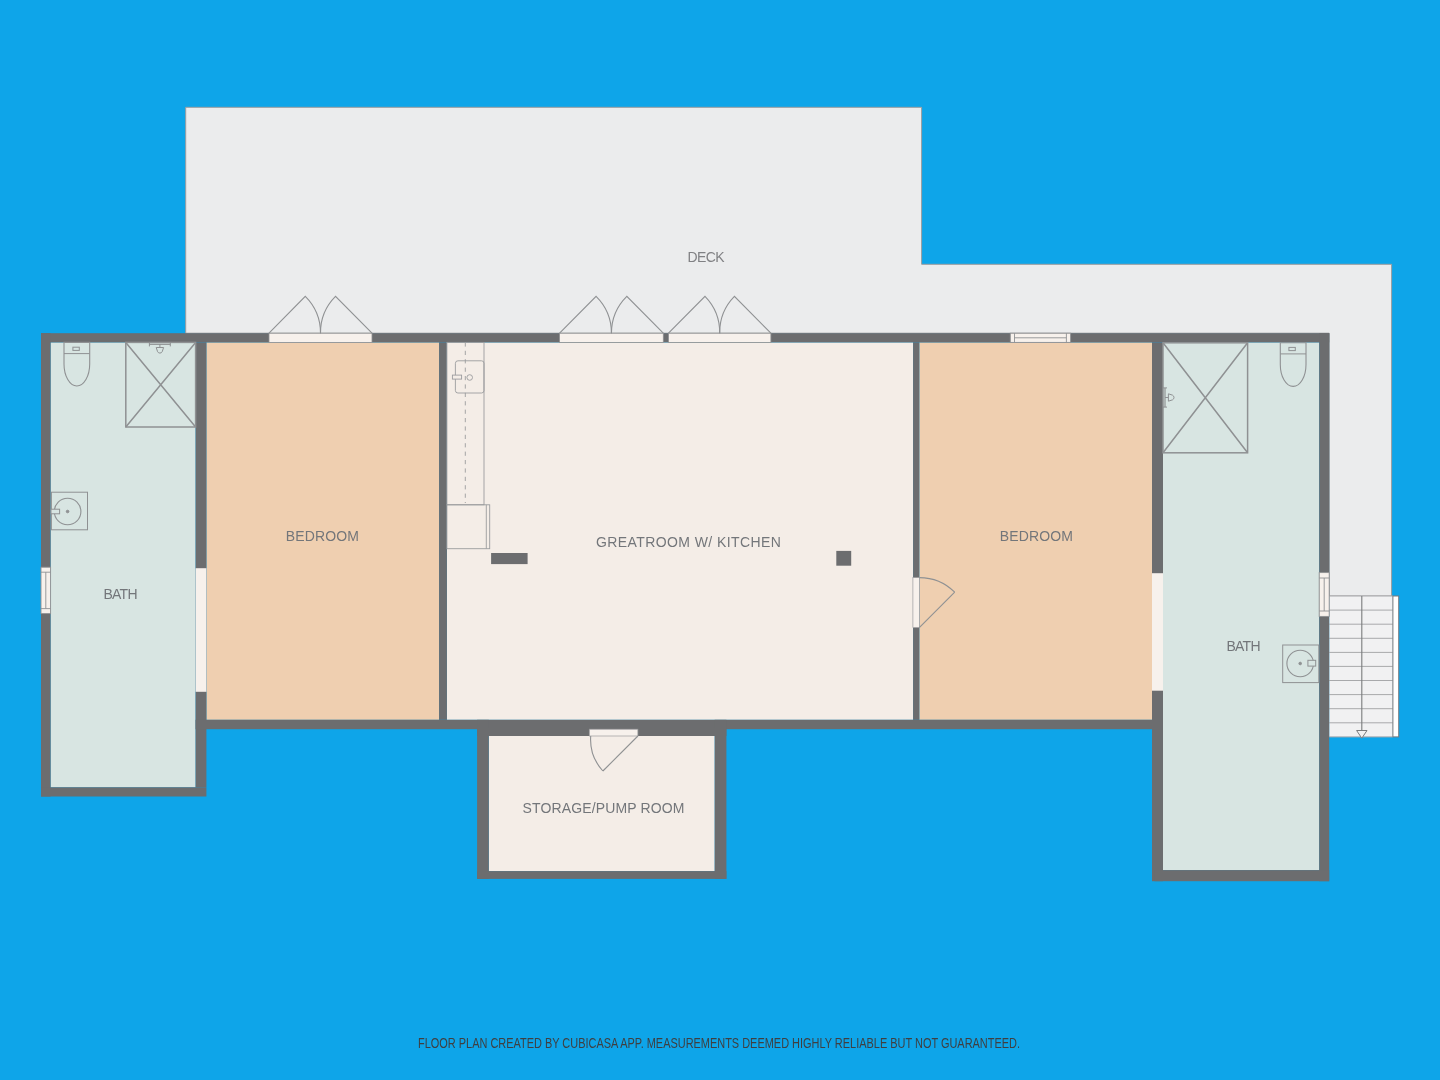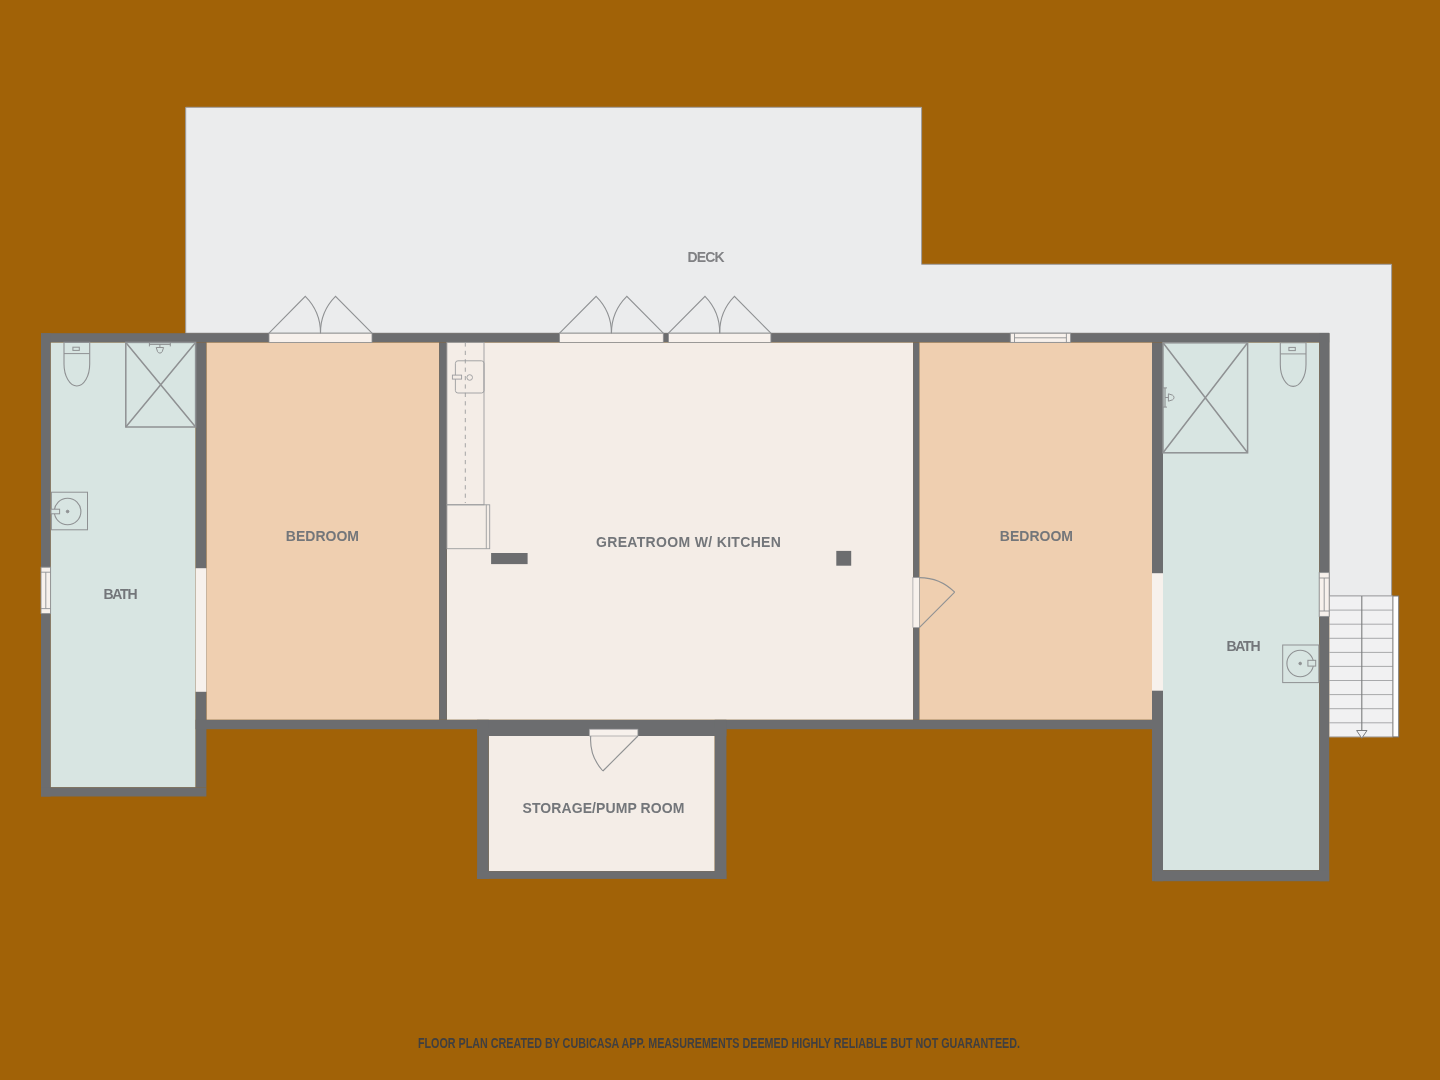--- a/index.html
+++ b/index.html
@@ -1,16 +1,16 @@
 <!DOCTYPE html>
 <html><head>
 <meta charset="utf-8">
 <style>
   html,body{margin:0;padding:0;background:#ffffff;}
-  #page{width:1440px;height:1080px;position:relative;background:#a16207;overflow:hidden;font-weight:bold;}
+  #page{width:1440px;height:1080px;position:relative;background:#0ea5e9;overflow:hidden;}
   svg{display:block;}
   text{font-family:"Liberation Sans", sans-serif;}
 </style>
 </head>
 <body>
 <div id="page">
 <svg width="1440" height="1080" viewBox="0 0 1440 1080">
 
   <path d="M185.7,107.3 H921.6 V264.3 H1391.6 V596 H1329.2 V333.2 H185.7 Z" fill="#ebeced" stroke="#9b9c9e" stroke-width="1"></path>
 

